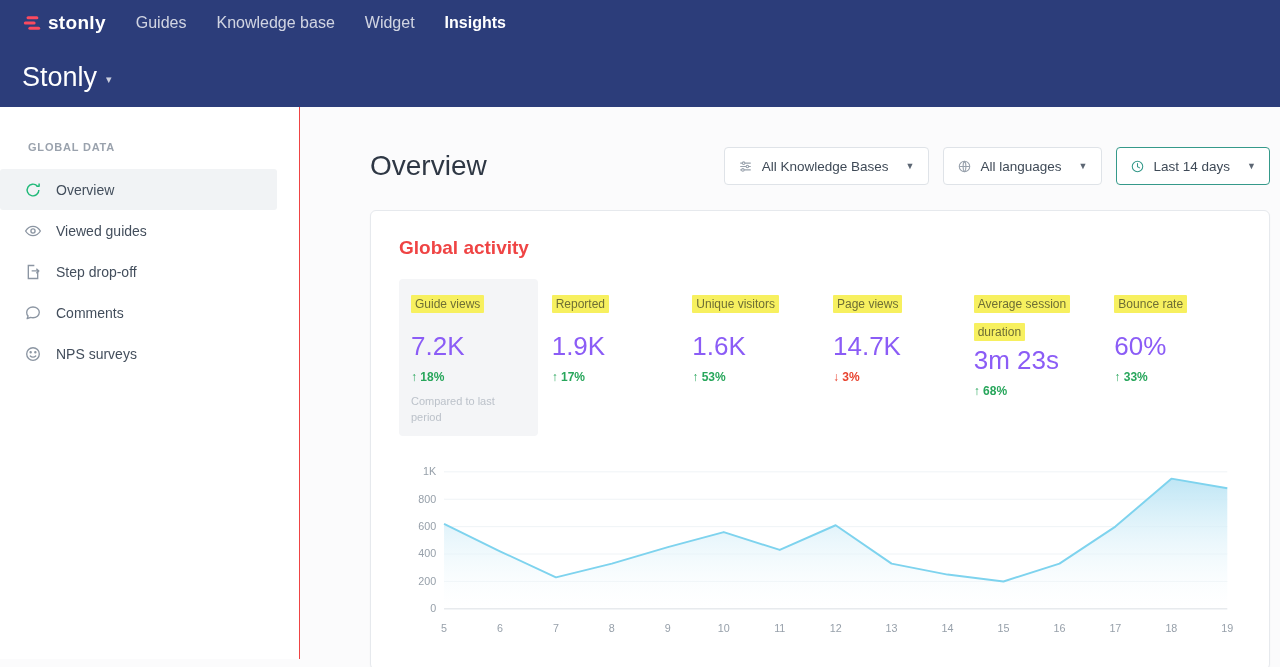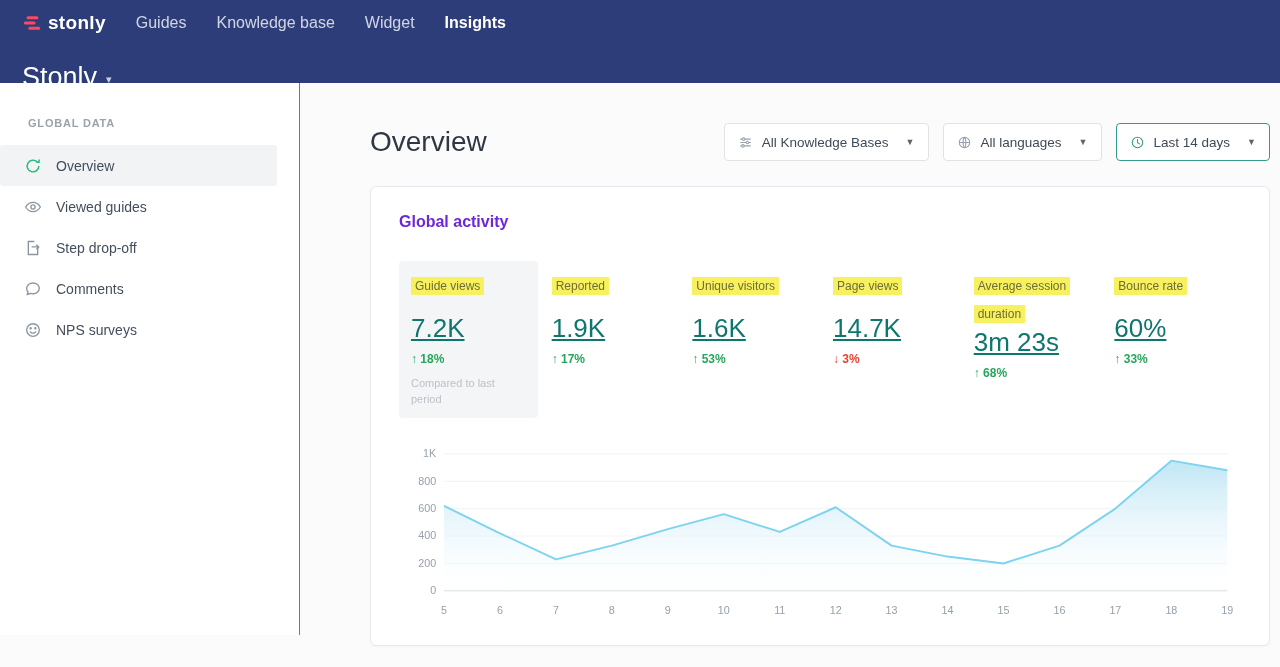--- a/index.html
+++ b/index.html
@@ -1,20 +1,20 @@
 <!DOCTYPE html>
 <html><head>
 <meta charset="utf-8">
 <style>
   * { margin:0; padding:0; box-sizing:border-box; }
   html,body { width:1280px; height:667px; overflow:hidden; }
   body { font-family:"Liberation Sans", sans-serif; background:#fbfbfc; }
 
   
-  .topbar { height:83px; background:#2c3d7a; color:#fff; padding:8px 0 0 22px; }
+  .topbar { height:107px; background:#2c3d7a; color:#fff; padding:8px 0 0 22px; }
   .nav-row { display:flex; align-items:center; height:30px; }
   .logo { display:flex; align-items:center; gap:6px; margin-right:30px; cursor:pointer; }
   .logo-icon svg { width:20px; height:20px; display:block; }
   .logo-text { font-size:19px; font-weight:700; letter-spacing:.3px; }
   nav { display:flex; gap:30px; }
   nav a { font-size:16px; color:rgba(255,255,255,.78); text-decoration:none; cursor:pointer; }
   nav a[data-active="true"] { color:#fff; font-weight:700; }
   .workspace-row { display:flex; align-items:center; gap:9px; margin-top:24px; cursor:pointer; }
   .ws-title { font-size:27px; font-weight:400; }
   .ws-caret { font-size:11px; color:rgba(255,255,255,.75); padding-top:4px; }
@@ -42,29 +42,29 @@
         font-family:inherit; cursor:pointer;justify-content:space-between; }
   .dd-icon { color:#98a1ac; display:flex; }
   .dd-icon svg { width:15px; height:15px; }
   .caret { color:#5c6673; font-size:9px; margin-left:8px; }
   .dd[data-accent="true"] { border-color:#35998a; }
   .dd[data-accent="true"] .dd-icon { color:#35998a; }
 
   
   .card { background:#fff; border:1px solid #e6e9ed; border-radius:6px; padding:26px 28px;
           box-shadow:0 1px 2px rgba(20,30,50,.03); height:460px; }
-  .card h2 { font-size:16px; font-weight:700; color:#6d28d9; margin-bottom:30px; }
+  .card h2 { font-size:19px; font-weight:700; color:#ef4444; margin-bottom:20px; }
 
   .metrics { display:flex; gap:2px; }
   .metric { flex:1; padding:10px 12px; border-radius:4px; cursor:pointer; }
   .metric[data-selected="true"] { background:#f4f5f7; }
   .m-label { min-height:42px; line-height:1.75; }
   .m-label mark { background:#f7f05f; color:#6e6e35; font-size:12px; padding:2px 4px; border-radius:1px;
                   -webkit-box-decoration-break:clone; box-decoration-break:clone; }
-  .m-value { font-size:26px; color:#0f766e; font-weight:400;text-decoration:underline; }
+  .m-value { font-size:26px; color:#8b5cf6; font-weight:400; }
   .m-change { font-size:12px; font-weight:600; margin-top:8px; }
   .m-change[data-direction="up"]   { color:#27a65b; }
   .m-change[data-direction="down"] { color:#e8432f; }
   .m-note { font-size:11px; color:#bcc2ca; margin-top:10px; line-height:1.45; }
 
   .chart-wrap { margin-top:26px; }
   #chart-svg { width:100%; display:block; }
 </style>
 </head>
 <body>

